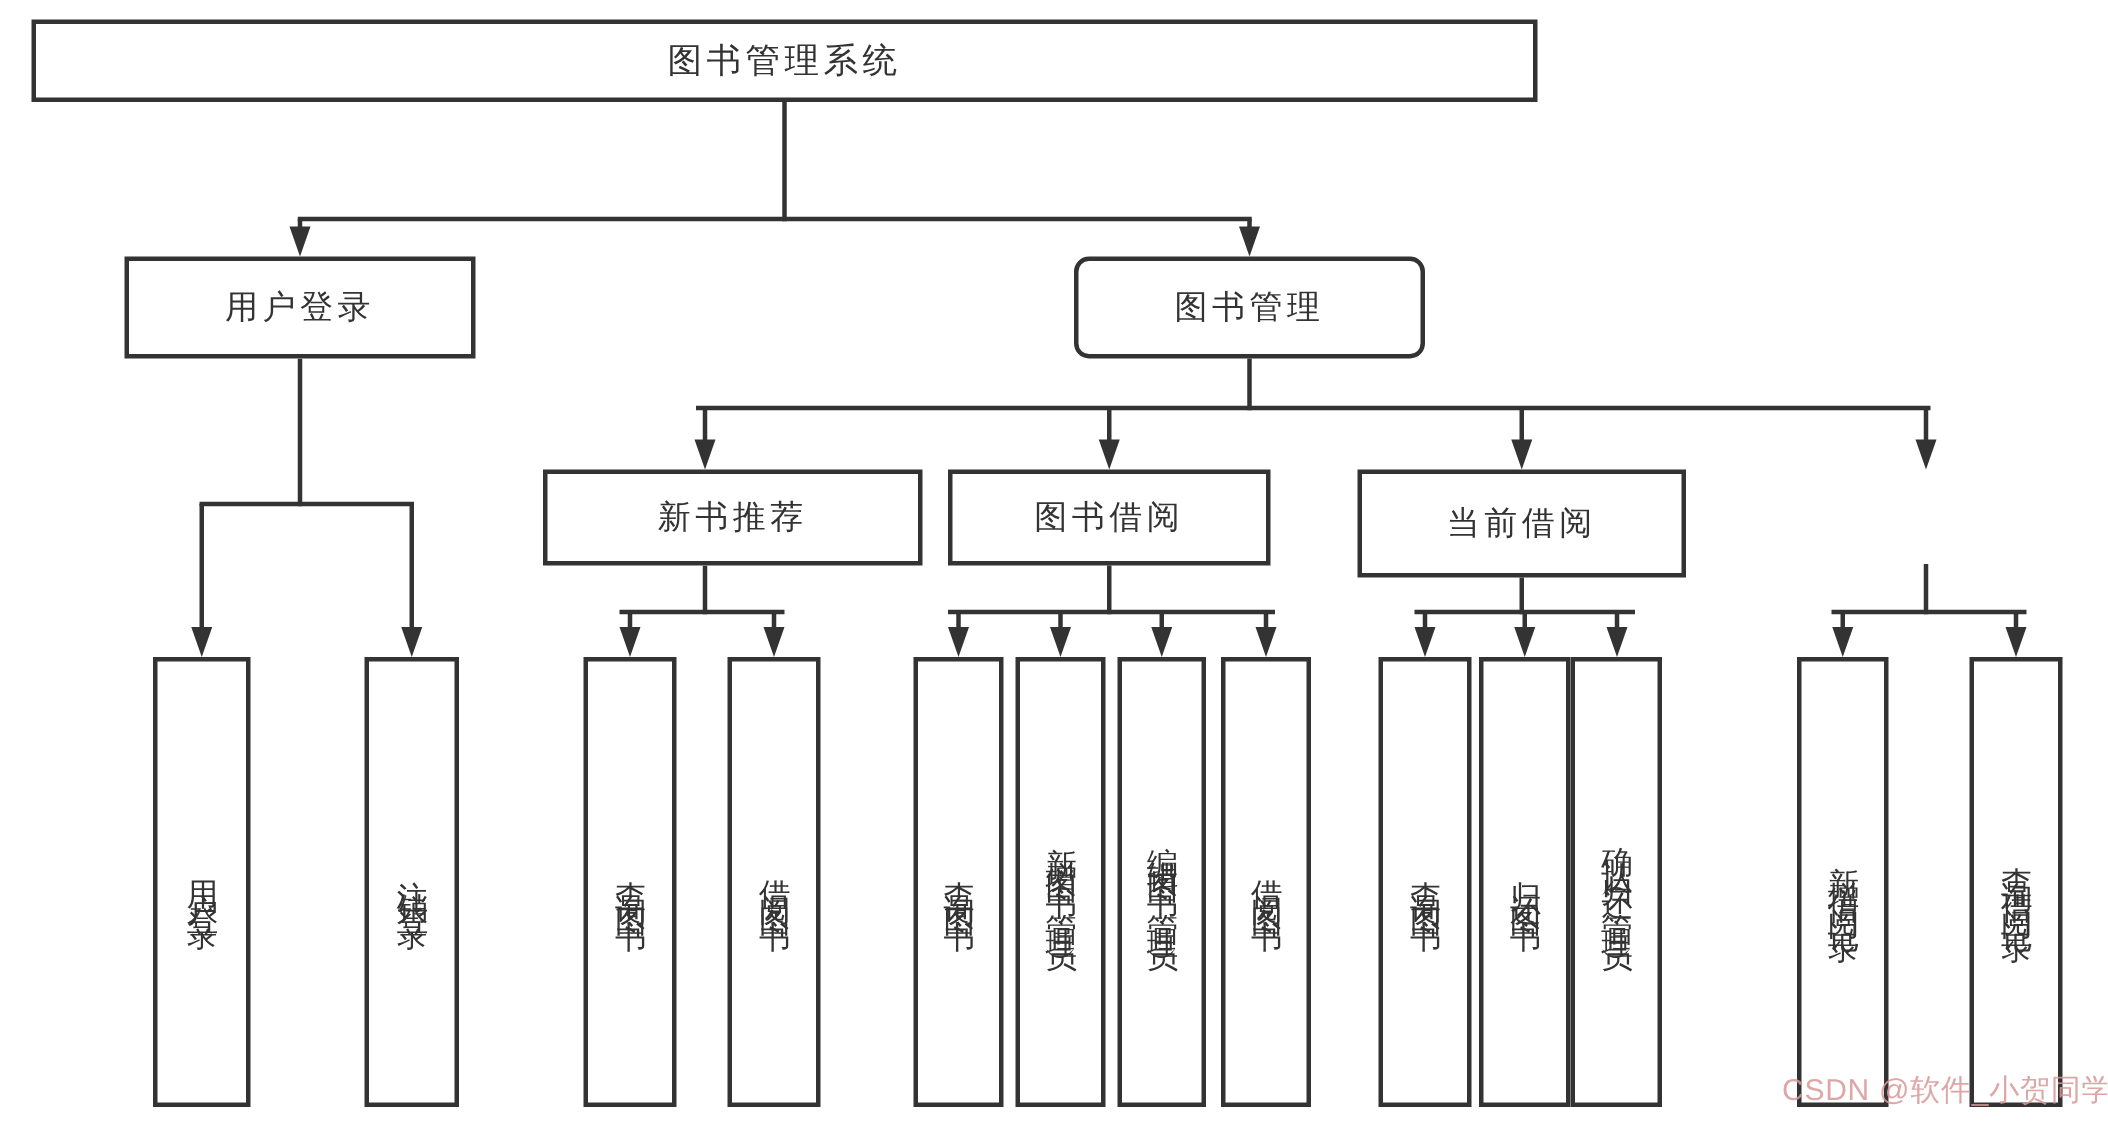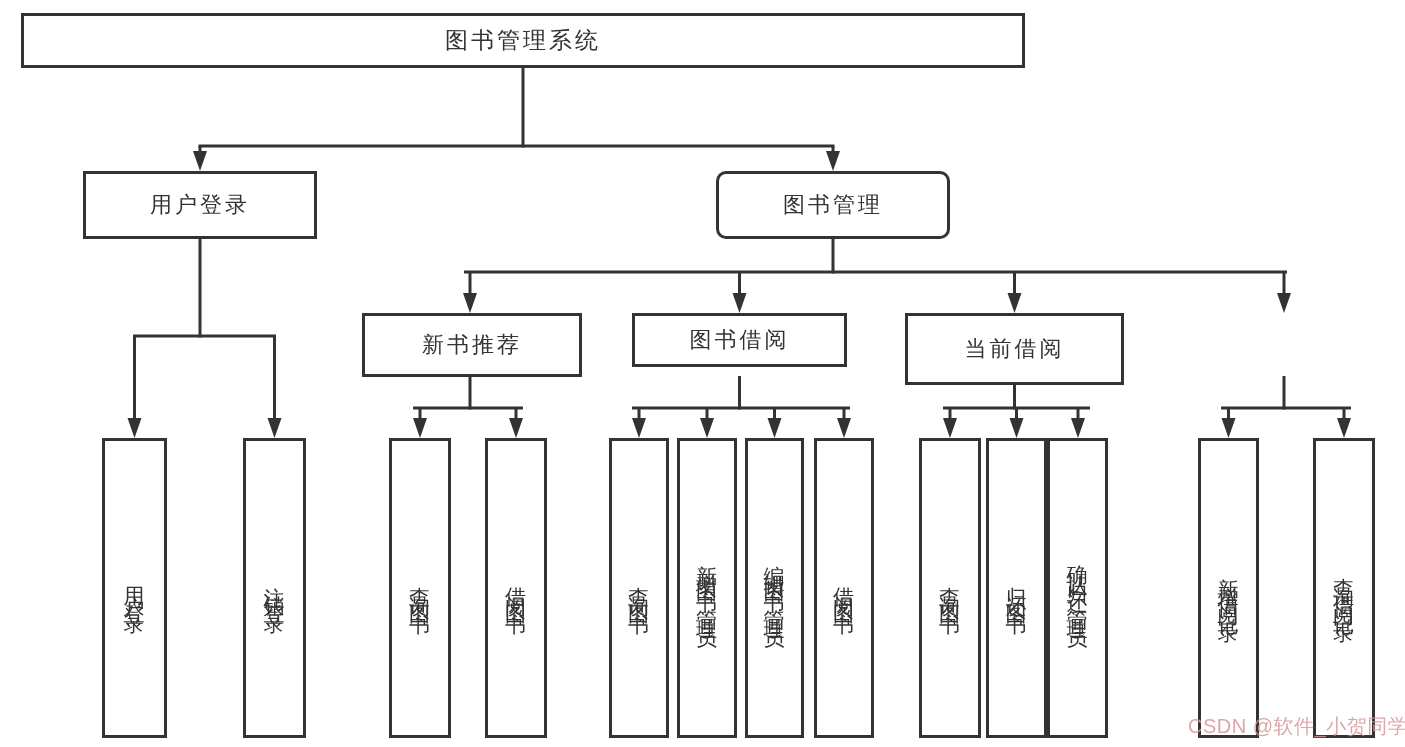--- a/index.html
+++ b/index.html
@@ -119,22 +119,22 @@
     <polygon points="1221.5,418 1235.5,418 1228.5,438"></polygon>
     <line x1="1344" y1="408" x2="1344" y2="420"></line>
     <polygon points="1337,418 1351,418 1344,438"></polygon>
   </svg>
 
   <div class="node h-label root-label" style="left:21px;top:13px;width:1004px;height:55px;">图书管理系统</div>
 
   <div class="node h-label" style="left:83px;top:171px;width:234px;height:68px;">用户登录</div>
   <div class="node h-label" style="left:716px;top:171px;width:234px;height:68px;border-radius:10px;">图书管理</div>
 
-  <div class="node h-label" style="left:362px;top:313px;width:220px;height:64px;">新书推荐</div>
-  <div class="node h-label" style="left:632px;top:313px;width:215px;height:54px;">图书借阅</div>
+  <div class="node h-label" style="left:362px;top:313px;width:253px;height:64px;">新书推荐</div>
+  <div class="node h-label" style="left:632px;top:313px;width:215px;height:64px;">图书借阅</div>
   <div class="node h-label" style="left:905px;top:313px;width:219px;height:72px;">当前借阅</div>
 
   <div class="node leaf" style="left:102px;top:438px;width:65px;height:300px;">用户登录</div>
   <div class="node leaf" style="left:243px;top:438px;width:63px;height:300px;">注销登录</div>
 
   <div class="node leaf" style="left:389px;top:438px;width:62px;height:300px;">查询图书</div>
   <div class="node leaf" style="left:485px;top:438px;width:62px;height:300px;">借阅图书</div>
 
   <div class="node leaf" style="left:609px;top:438px;width:60px;height:300px;">查询图书</div>
   <div class="node leaf" style="left:677px;top:438px;width:60px;height:300px;">新增图书（管理员）</div>

